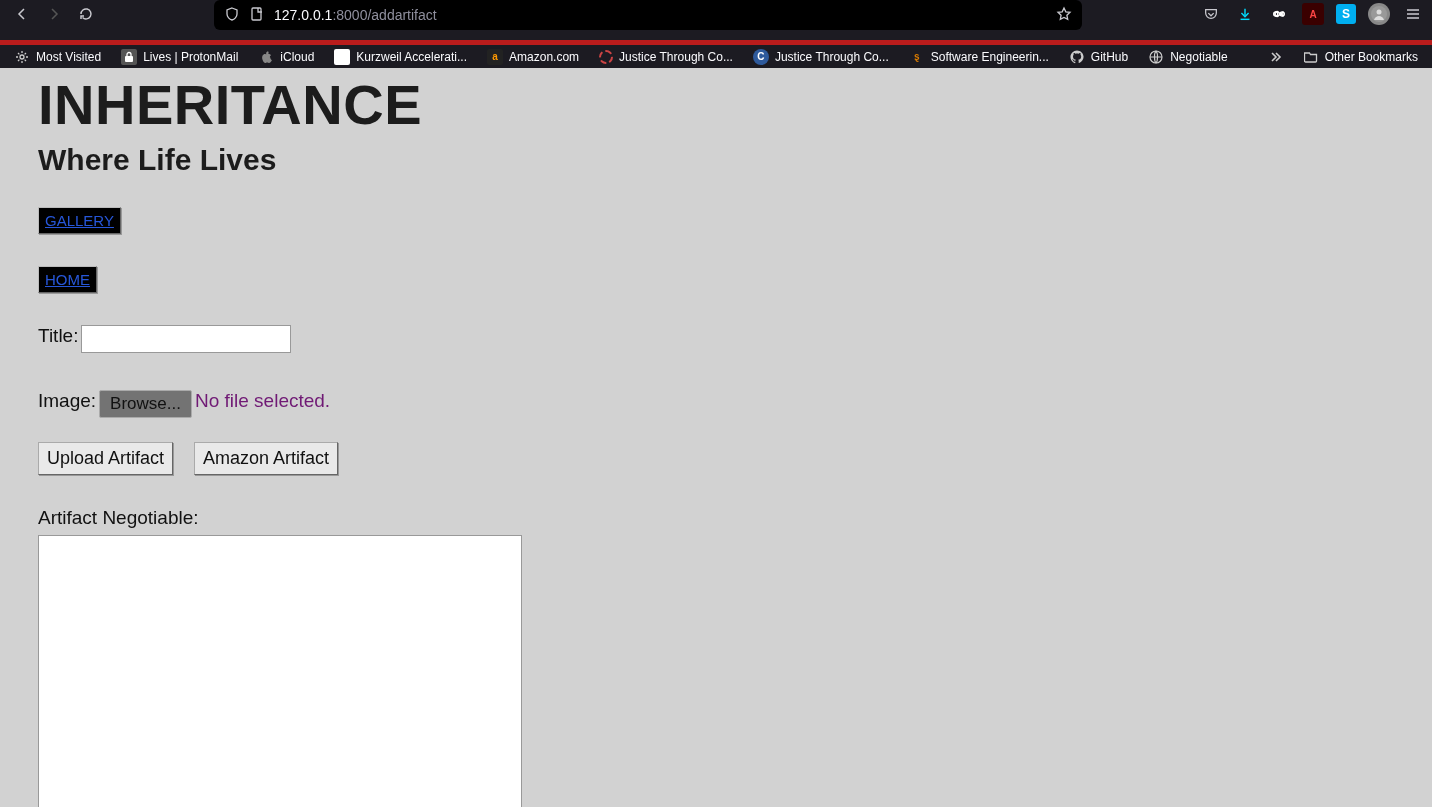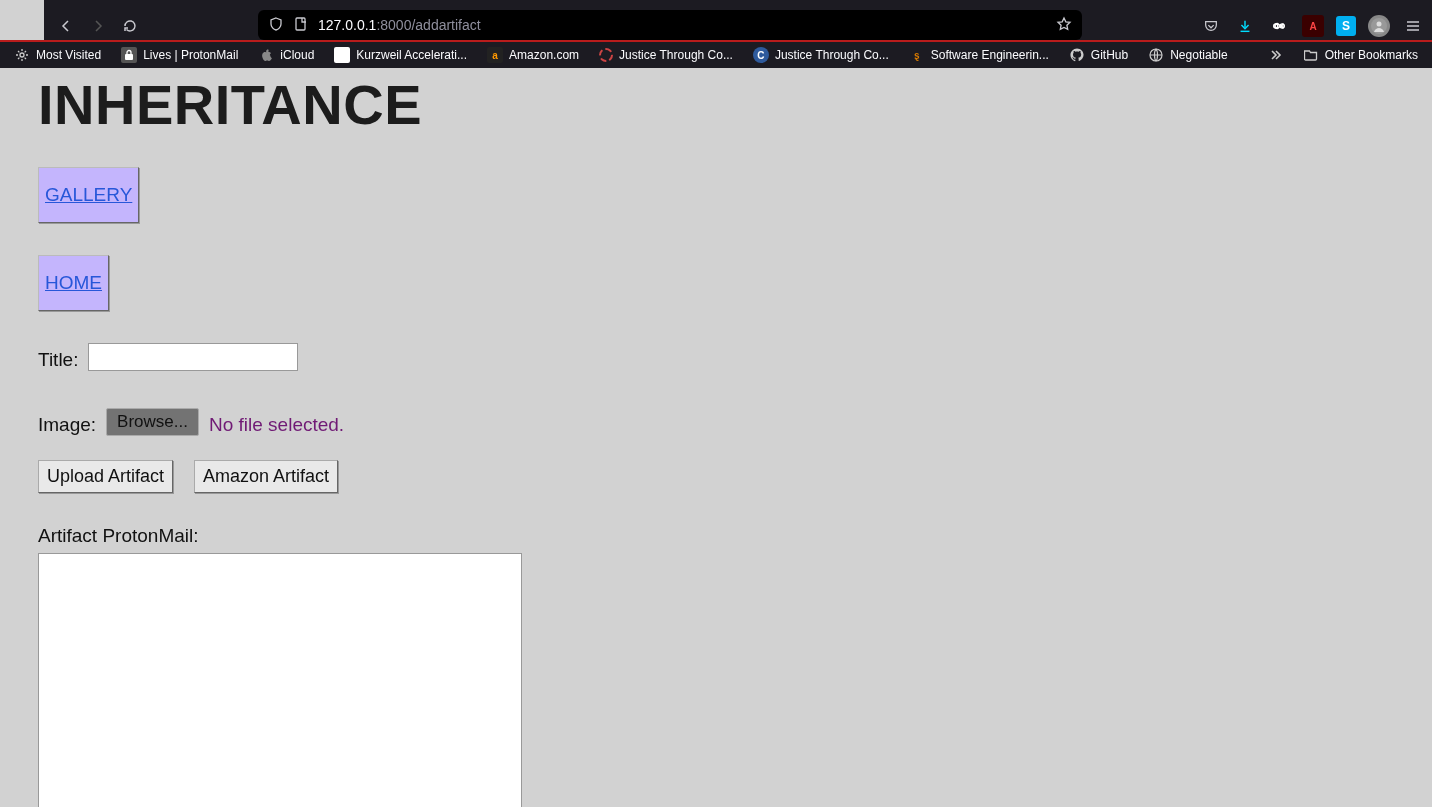--- a/index.html
+++ b/index.html
@@ -9,24 +9,23 @@
       width: 1432px;
       height: 807px;
       overflow: hidden;
     }
 
     
     .browser-toolbar {
       background: #1c1b22;
       height: 40px;
       display: flex;
-      align-items: flex-end;
+      align-items: flex-start;
       padding: 0 8px;
       gap: 4px;
-      margin-left: 44px;
     }
     .nav-btn {
       width: 28px;
       height: 28px;
       display: flex;
       align-items: center;
       justify-content: center;
       color: #c9c9cf;
       border-radius: 4px;
       cursor: pointer;
@@ -76,21 +75,21 @@
     }
 
     
     .bookmarks-bar {
       background: #1c1b22;
       height: 28px;
       display: flex;
       align-items: center;
       padding: 0 8px;
       gap: 8px;
-      border-top: 2px solid #b91c1c;
+      border-top: 5px solid #b91c1c;
       font-size: 12px;
       color: #fbfbfe;
     }
     .bookmark {
       display: flex;
       align-items: center;
       gap: 6px;
       padding: 2px 6px;
       cursor: pointer;
       white-space: nowrap;
@@ -130,39 +129,39 @@
       font-weight: 700;
       color: #1c1c1c;
       margin-top: 6px;
     }
     .nav-link-wrap {
       margin-top: 30px;
     }
     .nav-link-wrap + .nav-link-wrap { margin-top: 32px; }
     .nav-link {
       display: inline-block;
-      background: #c4b5fd;
-      padding: 16px 6px;
+      background: #000000;
+      padding: 4px 6px;
       color: #2757d9;
       text-decoration: underline;
-      font-size: 19px;
+      font-size: 15px;
       font-weight: 500;
       border: 1px solid #bbb;
       border-right-color: #666;
       border-bottom-color: #666;
       box-shadow: 1px 1px 0 #999;
     }
 
     .form-row {
       margin-top: 32px;
       font-size: 19px;
       color: #111;
       display: flex;
-      align-items: flex-end;
-      gap: 10px;
+      align-items: flex-start;
+      gap: 3px;
     }
     .form-row + .form-row { margin-top: 37px; }
     .text-input {
       width: 210px;
       height: 28px;
       border: 1px solid #999;
       background: #fff;
       font-size: 15px;
       padding: 2px 4px;
     }
@@ -371,20 +370,21 @@
       <svg width="14" height="14" viewBox="0 0 14 14" fill="none" stroke="currentColor" stroke-width="1.3">
           <path d="M1.5 3h4l1 1.5h6V11a1 1 0 0 1-1 1h-10a1 1 0 0 1-1-1V3z"></path>
         </svg>
     </span>
     <span>Other Bookmarks</span>
   </div>
 </div>
 
 <div class="page">
   <h1 class="heading">INHERITANCE</h1>
+  <h2 class="subheading">Where Life Lives</h2>
 
   <div class="nav-link-wrap">
     <a href="#" class="nav-link">GALLERY</a>
   </div>
   <div class="nav-link-wrap">
     <a href="#" class="nav-link">HOME</a>
   </div>
 
   <div class="form-row">
     <label>Title:</label>
@@ -395,16 +395,16 @@
     <label>Image:</label>
     <button class="browse-btn">Browse...</button>
     <span class="file-status">No file selected.</span>
   </div>
 
   <div class="button-row">
     <button class="action-btn">Upload Artifact</button>
     <button class="action-btn">Amazon Artifact</button>
   </div>
 
-  <div class="desc-label">Artifact ProtonMail:</div>
+  <div class="desc-label">Artifact Negotiable:</div>
   <textarea class="desc-textarea" style=""></textarea>
 
 </div>
 
 </body></html>

